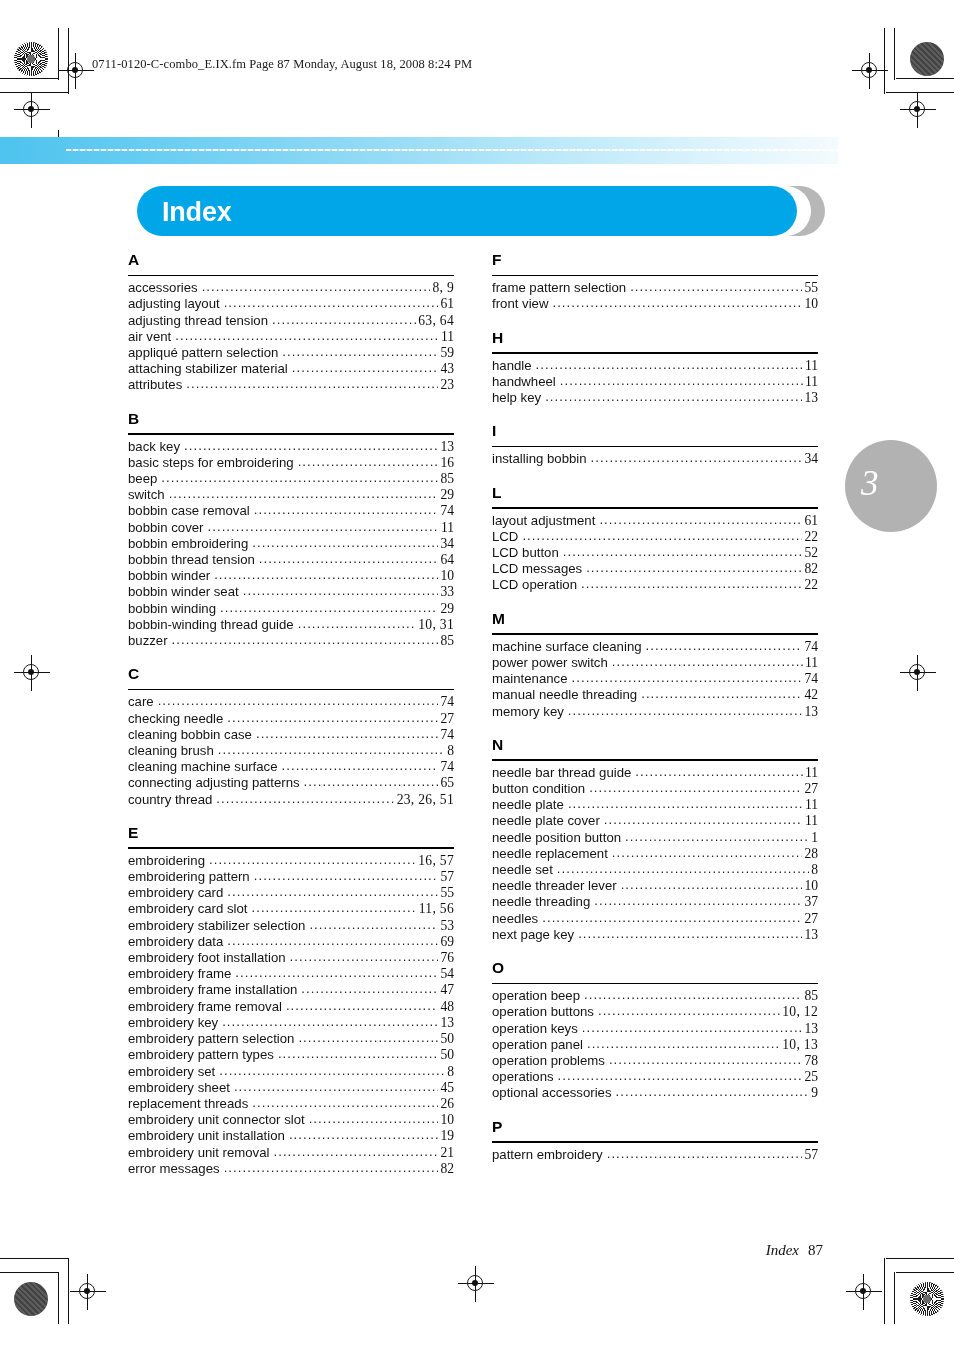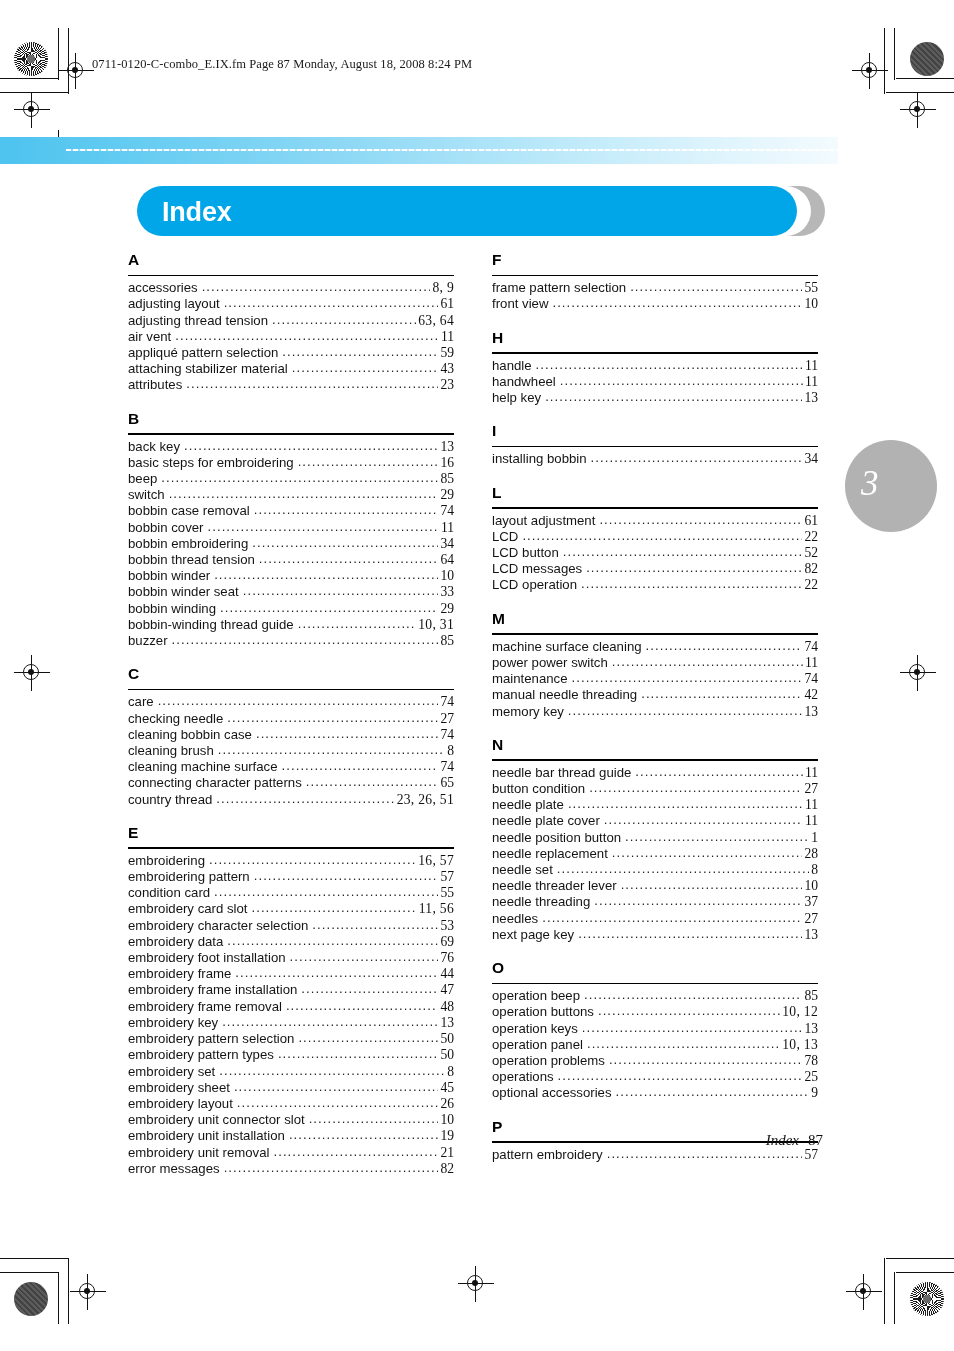--- a/index.html
+++ b/index.html
@@ -240,21 +240,21 @@
     color: #111;
   }
   .entry-page.multi {
     letter-spacing: .3px;
   }
 
   
   .footer {
     position: absolute;
     right: 131px;
-    top: 1132px;
+    top: 1242px;
     font-family: "Liberation Serif", serif;
     font-style: italic;
     font-size: 15px;
     color: #111;
   }
   .footer .page-no {
     font-style: normal;
     margin-left: 9px;
   }
 </style>
@@ -490,21 +490,21 @@
           <span class="entry-term">cleaning brush</span>
           <span class="entry-dots">..........................................................................................</span>
           <span class="entry-page">8</span>
         </div>
         <div class="entry">
           <span class="entry-term">cleaning machine surface</span>
           <span class="entry-dots">..........................................................................................</span>
           <span class="entry-page">74</span>
         </div>
         <div class="entry">
-          <span class="entry-term">connecting character patterns</span>
+          <span class="entry-term">connecting adjusting patterns</span>
           <span class="entry-dots">..........................................................................................</span>
           <span class="entry-page">65</span>
         </div>
         <div class="entry">
           <span class="entry-term">country thread</span>
           <span class="entry-dots">..........................................................................................</span>
           <span class="entry-page multi">23, 26, 51</span>
         </div>
       </div>
       <div class="letter-block">
@@ -514,48 +514,48 @@
           <span class="entry-term">embroidering</span>
           <span class="entry-dots">..........................................................................................</span>
           <span class="entry-page multi">16, 57</span>
         </div>
         <div class="entry">
           <span class="entry-term">embroidering pattern</span>
           <span class="entry-dots">..........................................................................................</span>
           <span class="entry-page">57</span>
         </div>
         <div class="entry">
-          <span class="entry-term">condition card</span>
+          <span class="entry-term">embroidery card</span>
           <span class="entry-dots">..........................................................................................</span>
           <span class="entry-page">55</span>
         </div>
         <div class="entry">
           <span class="entry-term">embroidery card slot</span>
           <span class="entry-dots">..........................................................................................</span>
           <span class="entry-page multi">11, 56</span>
         </div>
         <div class="entry">
-          <span class="entry-term">embroidery character selection</span>
+          <span class="entry-term">embroidery stabilizer selection</span>
           <span class="entry-dots">..........................................................................................</span>
           <span class="entry-page">53</span>
         </div>
         <div class="entry">
           <span class="entry-term">embroidery data</span>
           <span class="entry-dots">..........................................................................................</span>
           <span class="entry-page">69</span>
         </div>
         <div class="entry">
           <span class="entry-term">embroidery foot installation</span>
           <span class="entry-dots">..........................................................................................</span>
           <span class="entry-page">76</span>
         </div>
         <div class="entry">
           <span class="entry-term">embroidery frame</span>
           <span class="entry-dots">..........................................................................................</span>
-          <span class="entry-page">44</span>
+          <span class="entry-page">54</span>
         </div>
         <div class="entry">
           <span class="entry-term">embroidery frame installation</span>
           <span class="entry-dots">..........................................................................................</span>
           <span class="entry-page">47</span>
         </div>
         <div class="entry">
           <span class="entry-term">embroidery frame removal</span>
           <span class="entry-dots">..........................................................................................</span>
           <span class="entry-page">48</span>
@@ -579,21 +579,21 @@
           <span class="entry-term">embroidery set</span>
           <span class="entry-dots">..........................................................................................</span>
           <span class="entry-page">8</span>
         </div>
         <div class="entry">
           <span class="entry-term">embroidery sheet</span>
           <span class="entry-dots">..........................................................................................</span>
           <span class="entry-page">45</span>
         </div>
         <div class="entry">
-          <span class="entry-term">embroidery layout</span>
+          <span class="entry-term">replacement threads</span>
           <span class="entry-dots">..........................................................................................</span>
           <span class="entry-page">26</span>
         </div>
         <div class="entry">
           <span class="entry-term">embroidery unit connector slot</span>
           <span class="entry-dots">..........................................................................................</span>
           <span class="entry-page">10</span>
         </div>
         <div class="entry">
           <span class="entry-term">embroidery unit installation</span>

